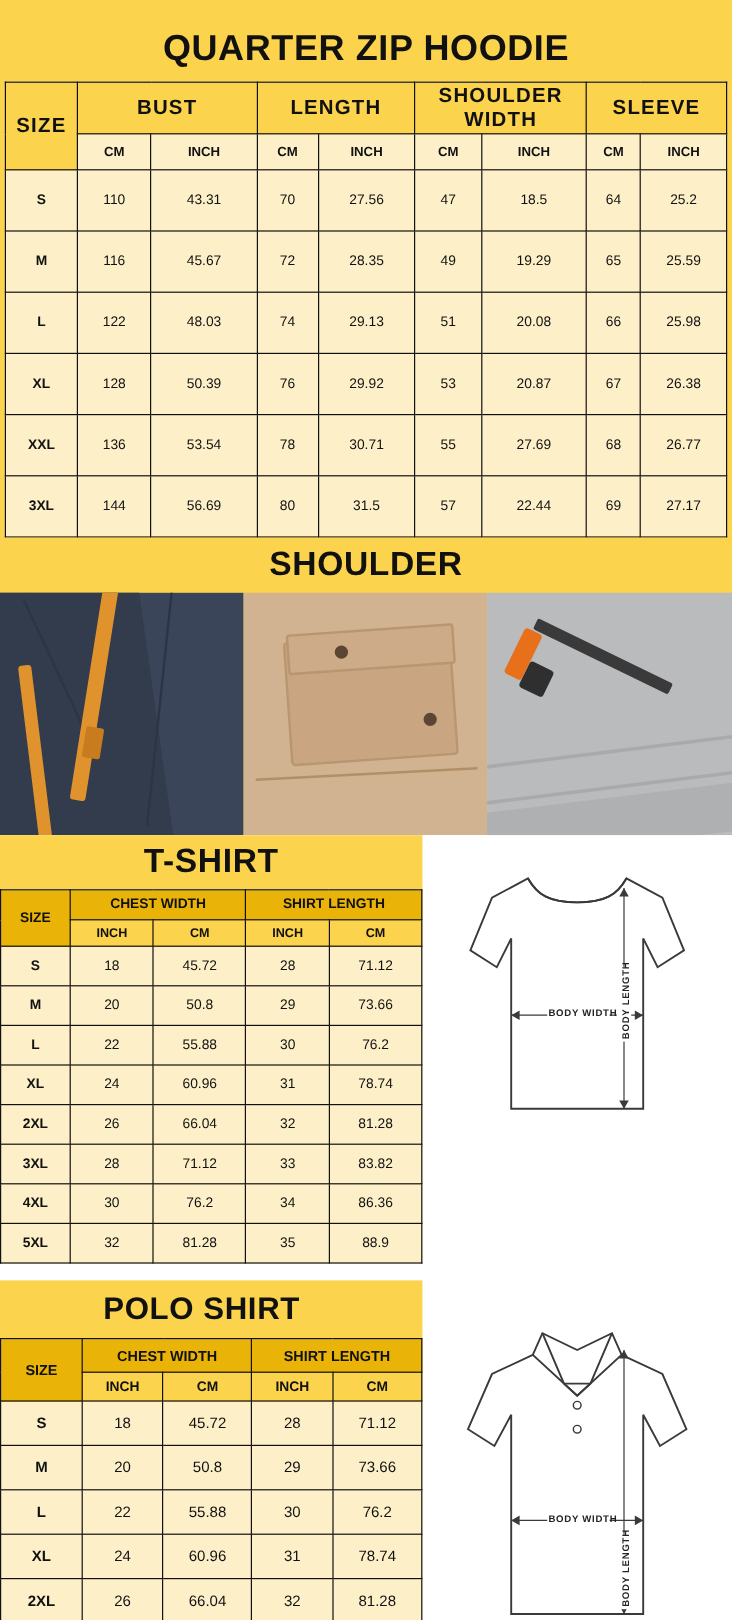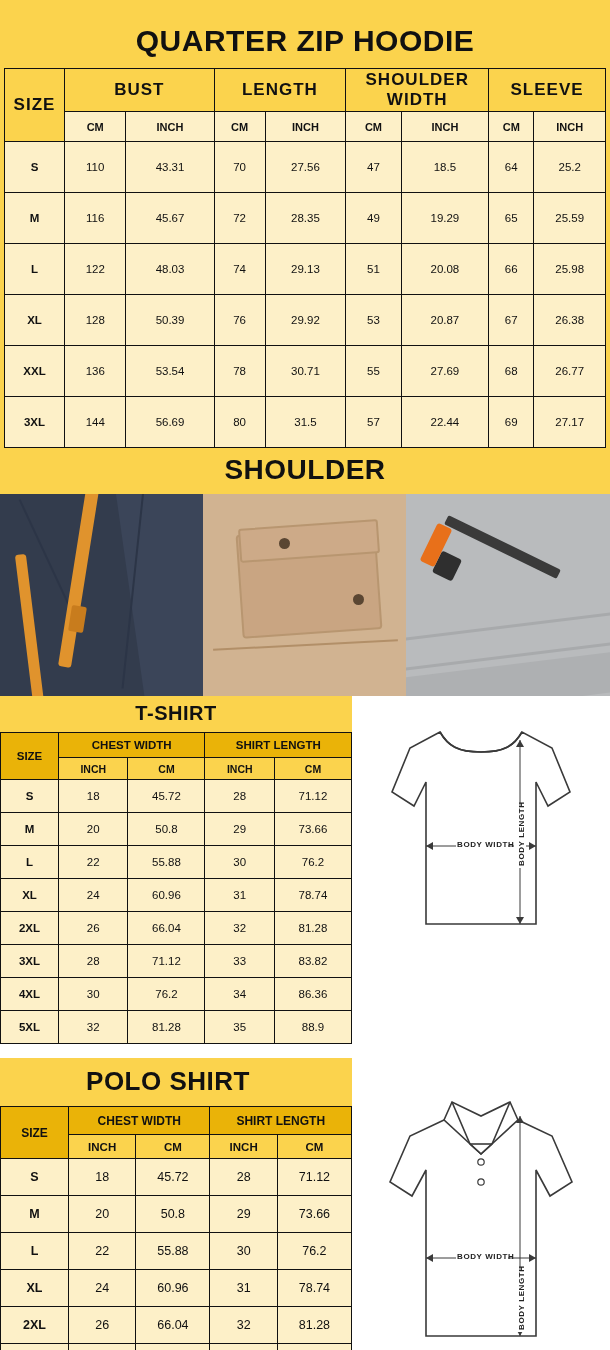--- a/index.html
+++ b/index.html
@@ -128,21 +128,21 @@
 
   
   .shirt-block { position: relative; width: 610px; background: #fff; }
   .shirt-inner { display: flex; }
   .table-col { width: 352px; }
   .fig-col { width: 258px; position: relative; }
 
   .shirt-title {
     background: #fbd34d;
     text-align: center;
-    font-size: 20px;
+    font-size: 28px;
     font-weight: bold;
     padding: 6px 0 7px 0;
     color: #111;
     letter-spacing: 0.5px;
   }
   table.shirt { width: 352px; border-collapse: collapse; background: #fdf0c8; }
   table.shirt th, table.shirt td {
     border: 1px solid #111;
     text-align: center;
     color: #111;

